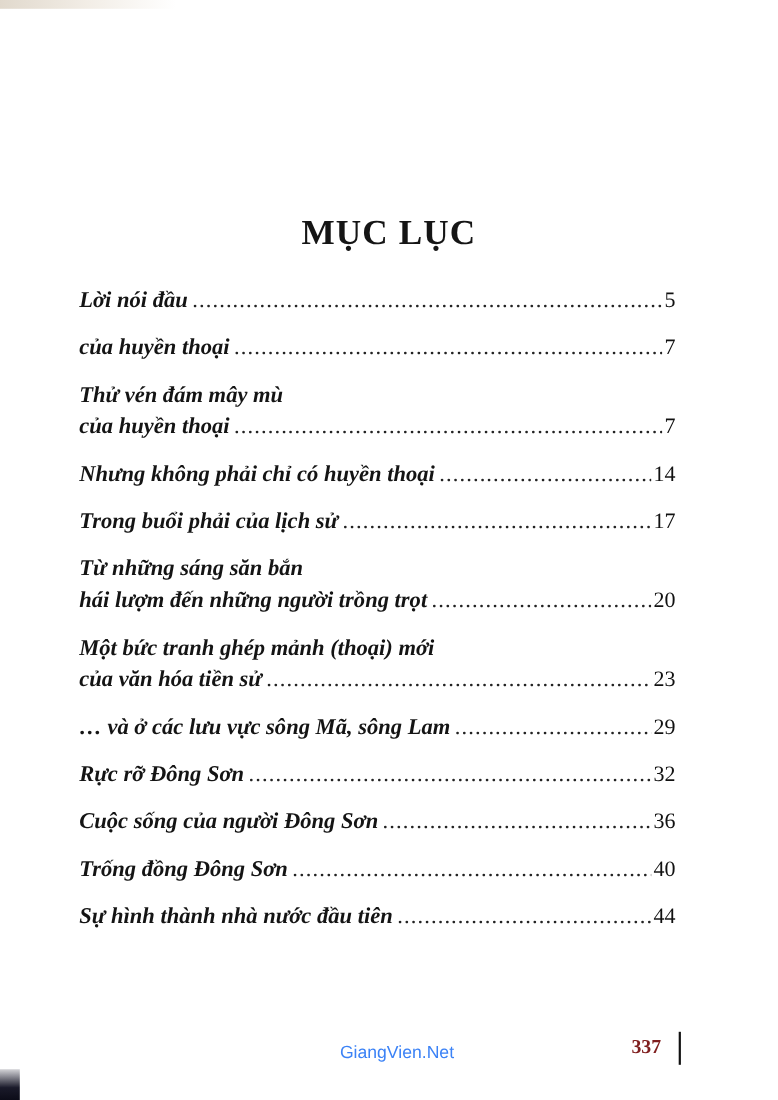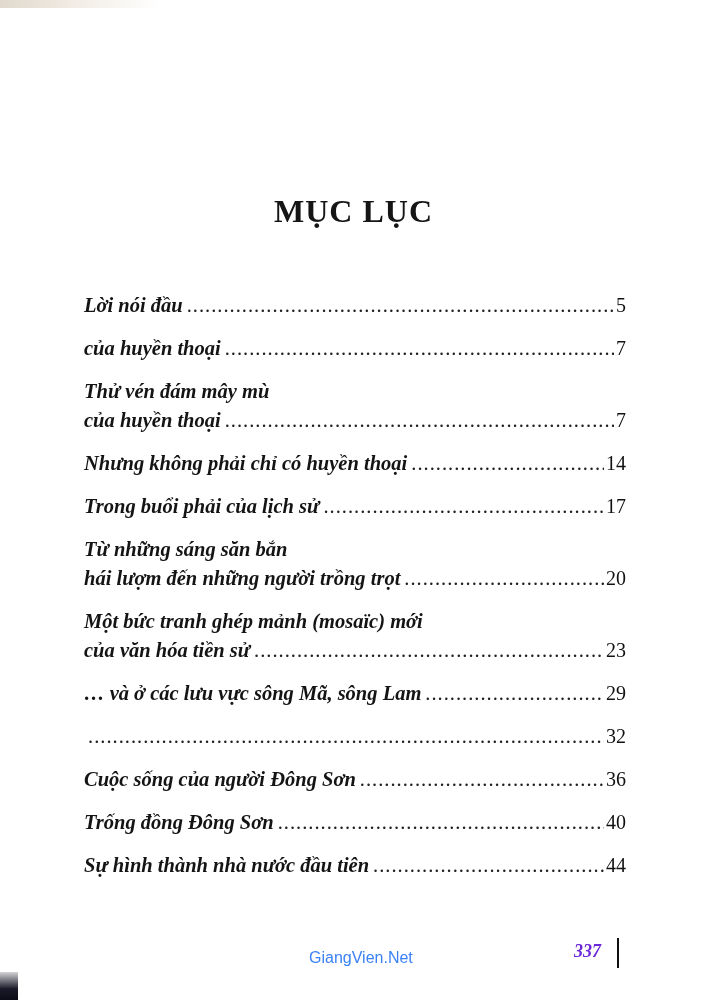--- a/index.html
+++ b/index.html
@@ -35,24 +35,23 @@
     width: 707px;
     text-align: center;
     font-family: "Liberation Serif", "DejaVu Serif", serif;
     font-size: 32px;
     font-weight: bold;
     letter-spacing: 1px;
     color: #151515;
   }
   .toc {
     position: absolute;
-    left: 84px;
+    left: 72px;
     top: 259px;
     width: 542px;
-    margin-top: 32px;
   }
   .toc-entry {
     margin-bottom: 14px;
     font-family: "Liberation Serif", "DejaVu Serif", serif;
     font-style: italic;
     font-weight: bold;
     font-size: 20.5px;
     line-height: 29px;
     color: #141414;
   }
@@ -91,22 +90,21 @@
     font-size: 16px;
     color: #3b82f6;
   }
   .folio {
     position: absolute;
     top: 941px;
     left: 574px;
     font-family: "Liberation Serif", "DejaVu Serif", serif;
     font-size: 18px;
     font-weight: bold;
-    color: #6d28d9;
-    font-style: italic;
+    color: #7f1d1d;
   }
   .folio-bar {
     position: absolute;
     top: 938px;
     left: 617px;
     width: 2px;
     height: 30px;
     background: #111;
   }
 </style>
@@ -168,40 +166,41 @@
     </div>
     <div class="toc-line">
       <span class="title-text">hái lượm đến những người trồng trọt</span>
       <span class="leader"></span>
       <span class="page-num">20</span>
     </div>
   </div>
 
   <div class="toc-entry">
     <div class="toc-line">
-      <span class="title-text">Một bức tranh ghép mảnh (mosaïc) mới</span>
+      <span class="title-text">Một bức tranh ghép mảnh (thoại) mới</span>
     </div>
     <div class="toc-line">
       <span class="title-text">của văn hóa tiền sử</span>
       <span class="leader"></span>
       <span class="page-num">23</span>
     </div>
   </div>
 
 
   <div class="toc-entry">
     <div class="toc-line">
       <span class="title-text">… và ở các lưu vực sông Mã, sông Lam</span>
       <span class="leader"></span>
       <span class="page-num">29</span>
     </div>
   </div>
 
   <div class="toc-entry">
     <div class="toc-line">
+      <span class="title-text">Rực rỡ Đông Sơn</span>
       <span class="leader"></span>
       <span class="page-num">32</span>
     </div>
   </div>
 
   <div class="toc-entry">
     <div class="toc-line">
       <span class="title-text">Cuộc sống của người Đông Sơn</span>
       <span class="leader"></span>
       <span class="page-num">36</span>

